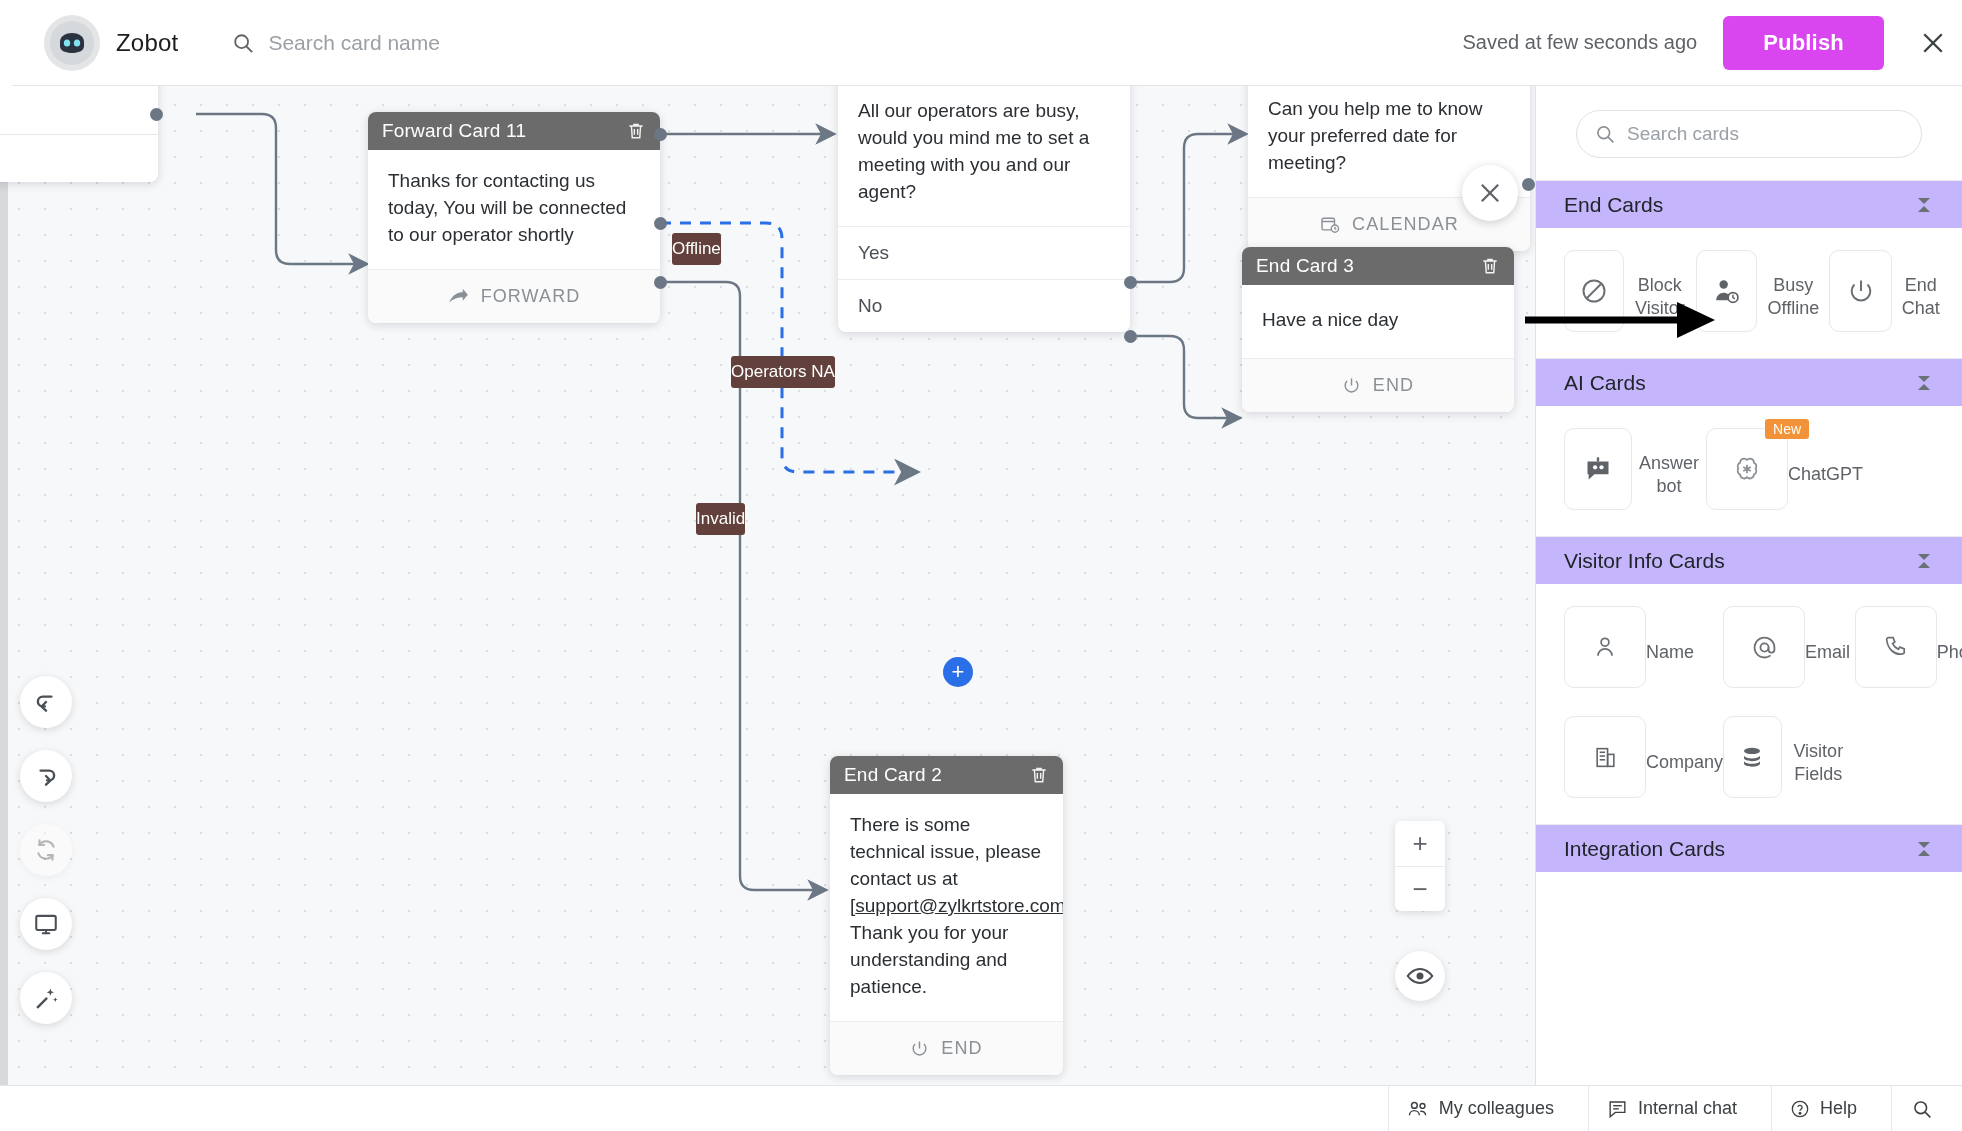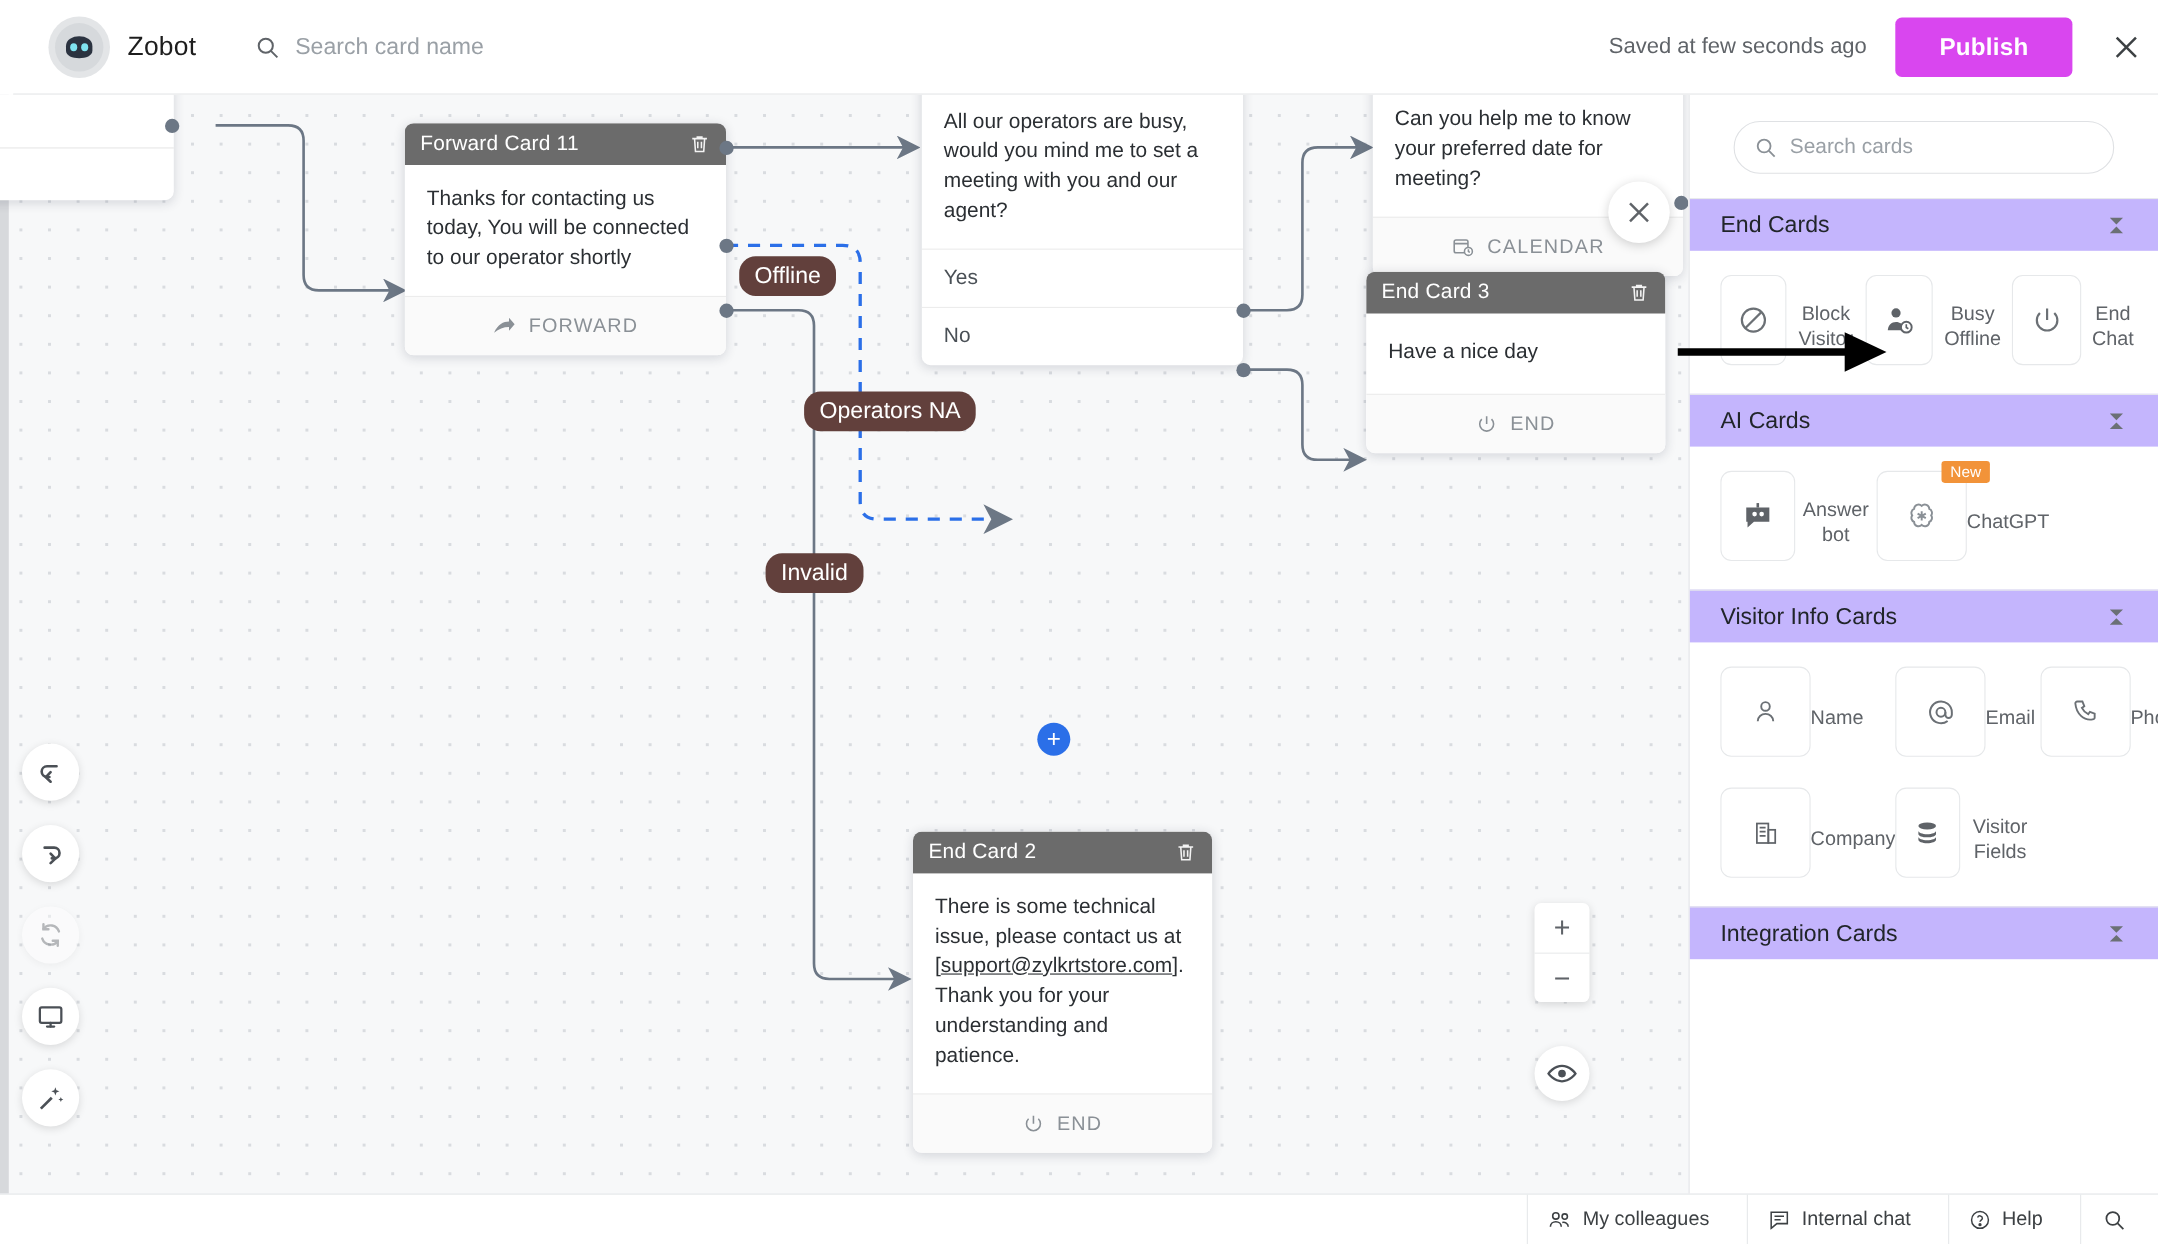--- a/index.html
+++ b/index.html
@@ -67,22 +67,22 @@
     gap: 12px; color: #8a9096; font-size: 18px; letter-spacing: 1.1px; cursor: pointer;
   }
   .choice { padding: 15px 20px; font-size: 19px; color: #4a5056; border-top: 1px solid #ececec; cursor:pointer; }
   .mail-link { text-decoration: underline; color: inherit; margin-top: 40px; }
 
   
   .dot { position: absolute; width: 13px; height: 13px; border-radius: 50%; background: #6c7785; z-index: 12; }
 
   
   .elabel {
-    position: absolute; background: #62403c; color: #fff; border-radius: 15px;
-    font-size: 21px; padding: 6px 14px; z-index: 20; white-space: nowrap;
+    position: absolute; background: #62403c; color: #fff; border-radius: 3px;
+    font-size: 17px; padding: 6px 0; z-index: 20; white-space: nowrap;
   }
 
   
   .plus-node {
     position: absolute; width: 30px; height: 30px; border-radius: 50%;
     background: #2b6fe8; color: #fff; display: flex; align-items: center;
     justify-content: center; font-size: 22px; line-height: 1; z-index: 22; cursor: pointer;
   }
 
   
@@ -295,21 +295,21 @@
       <div class="card-body" style="padding:22px 20px 24px 20px;">Have a nice day</div>
       <div class="card-foot">
         <svg width="19" height="19" viewBox="0 0 24 24" fill="none" stroke="#8a9096" stroke-width="1.8">
             <path d="M12 3v9"></path>
             <path d="M6.4 6.4a8 8 0 1 0 11.2 0"></path>
           </svg>
         <span>END</span>
       </div>
     </div>
 
-    <div class="card" style="left:830px; top:670px; width:272px;">
+    <div class="card" style="left:830px; top:670px; width:233px;">
       <div class="card-head">
         <span class="ttl">End Card 2</span>
         <span class="trash">
           <svg width="20" height="22" viewBox="0 0 24 24" fill="none" stroke="#ffffff" stroke-width="1.7">
               <path d="M4 6h16M9.5 6V4.2h5V6M6.5 6l1 14h9l1-14M10 9.5v7M14 9.5v7"></path>
             </svg>
         </span>
       </div>
       <div class="card-body">
         <span>There is some technical issue, please contact us at [</span><span class="mail-link">support@zylkrtstore.com</span><span>]. Thank you for your understanding and patience.</span>

